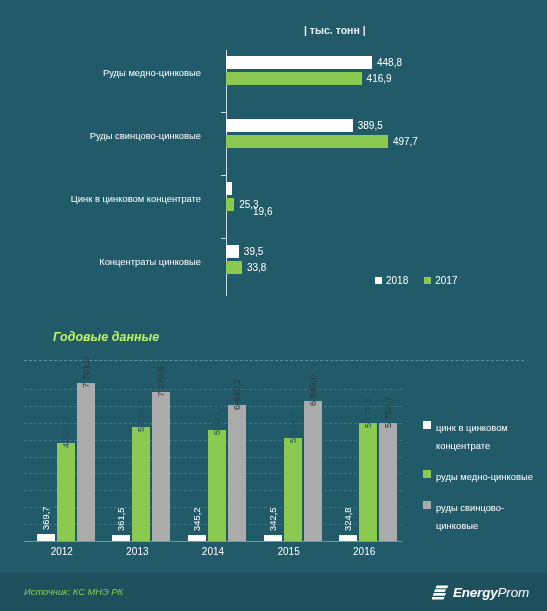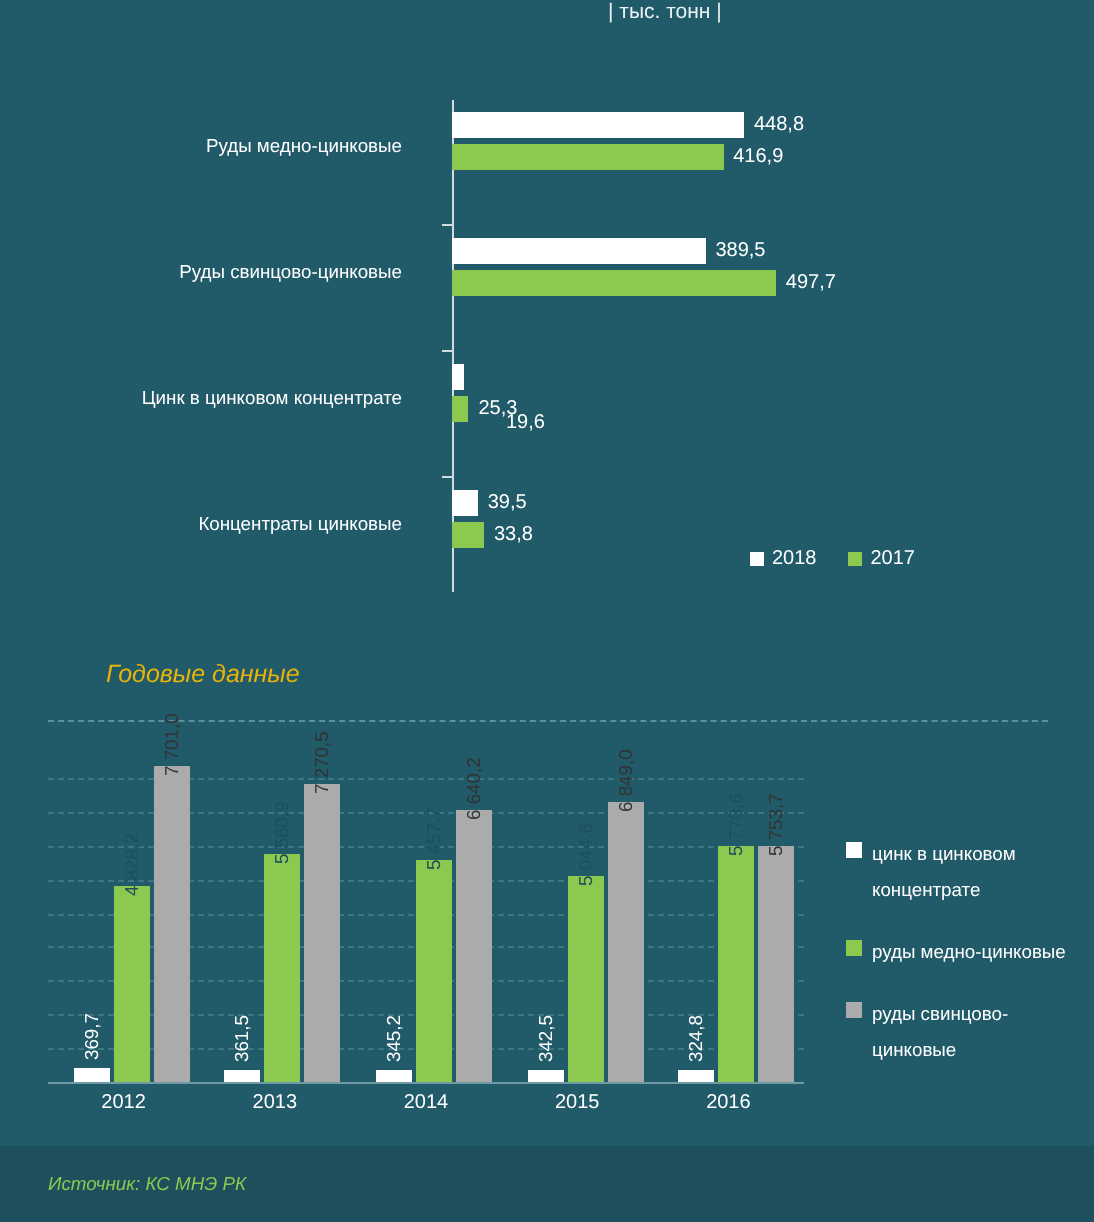--- a/index.html
+++ b/index.html
@@ -14,22 +14,22 @@
   
   #header{
     position:absolute;left:0;top:0;width:547px;height:40px;
   }
   #title{
     position:absolute;left:26px;top:11px;
     font-size:12.5px;font-weight:bold;color:#8CC951;
     white-space:nowrap;letter-spacing:-0.1px;
   }
   #title-unit{
-    position:absolute;top:0;
-    font-size:10.5px;font-weight:normal;color:#e9f2f4;
+    position:absolute;top:24px;
+    font-size:10.5px;font-weight:bold;color:#e9f2f4;
     white-space:nowrap;
   }
   
   #chart-top{
     position:absolute;left:0;top:46px;width:526px;height:255px;
   }
   #top-axis{
     position:absolute;left:226px;top:4px;width:1px;height:246px;
     background:#cfdde1;
   }
@@ -52,21 +52,21 @@
     position:absolute;left:375px;top:274px;
     font-size:10px;color:#ffffff;white-space:nowrap;
   }
   .lg-sw{display:inline-block;width:7px;height:7px;vertical-align:middle;margin-right:4px;}
   .lg-sw.w{background:#ffffff;}
   .lg-sw.g{background:#8CC951;}
   .lg-tx{display:inline-block;vertical-align:middle;margin-right:16px;}
   
   #section-title{
     position:absolute;left:53px;top:330px;
-    font-size:12.5px;font-style:italic;font-weight:normal;color:#eab308;
+    font-size:12.5px;font-style:italic;font-weight:bold;color:#bef264;
     white-space:nowrap;
   }
   #section-rule{
     position:absolute;left:24px;top:360px;width:500px;height:0;
     border-top:1px dashed #58909c;
   }
   
   #chart-bottom{
     position:absolute;left:24px;top:372px;width:378px;height:170px;
   }
@@ -212,13 +212,24 @@
     <div class="yearlabel" style="left: 326.4px; width: 75.6px;">2016</div>
   </div>
 <div id="bottom-legend">
     <div class="blg-row"><span class="blg-sw w"></span><span class="blg-tx">цинк в цинковом концентрате</span></div>
     <div class="blg-row"><span class="blg-sw g"></span><span class="blg-tx">руды медно-цинковые</span></div>
     <div class="blg-row"><span class="blg-sw gr"></span><span class="blg-tx">руды свинцово-цинковые</span></div>
   </div>
 
 <div id="footer">
   <div id="source">Источник: КС МНЭ РК</div>
+  <div id="logo">
+    <svg id="logo-mark" viewBox="0 0 17 15">
+      <polygon points="4.6,0.5 16.3,0.5 15.2,3.2 3.5,3.2" fill="#ffffff"></polygon>
+      <polygon points="3.2,4.3 14.0,4.3 12.9,7.0 2.1,7.0" fill="#ffffff"></polygon>
+      <polygon points="1.8,8.1 14.0,8.1 12.9,10.8 0.7,10.8" fill="#ffffff"></polygon>
+      <polygon points="0.4,11.9 12.6,11.9 11.5,14.6 -0.7,14.6" fill="#ffffff"></polygon>
+    </svg>
+    <div id="logo-text">
+      <span class="b">Energy</span><span class="l">Prom</span>
+    </div>
+  </div>
 </div>
 
 </body></html>

